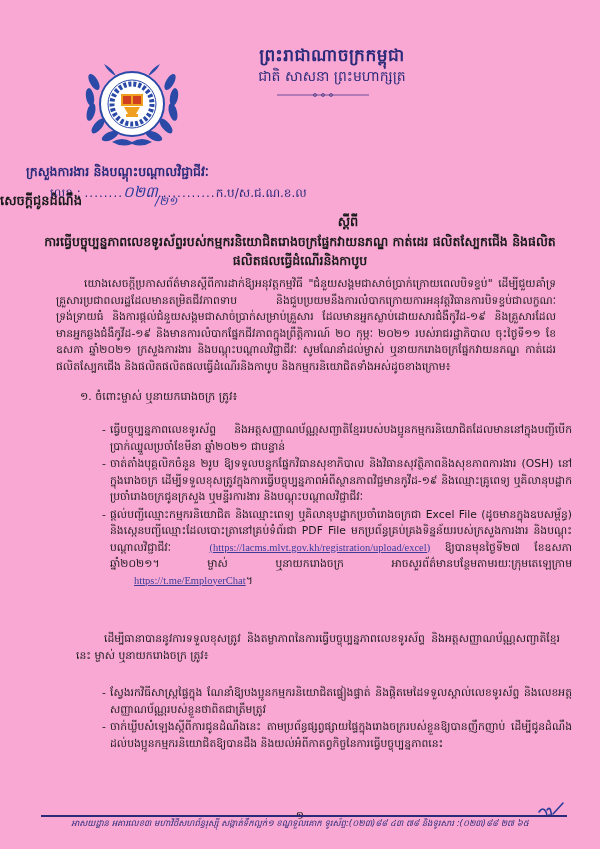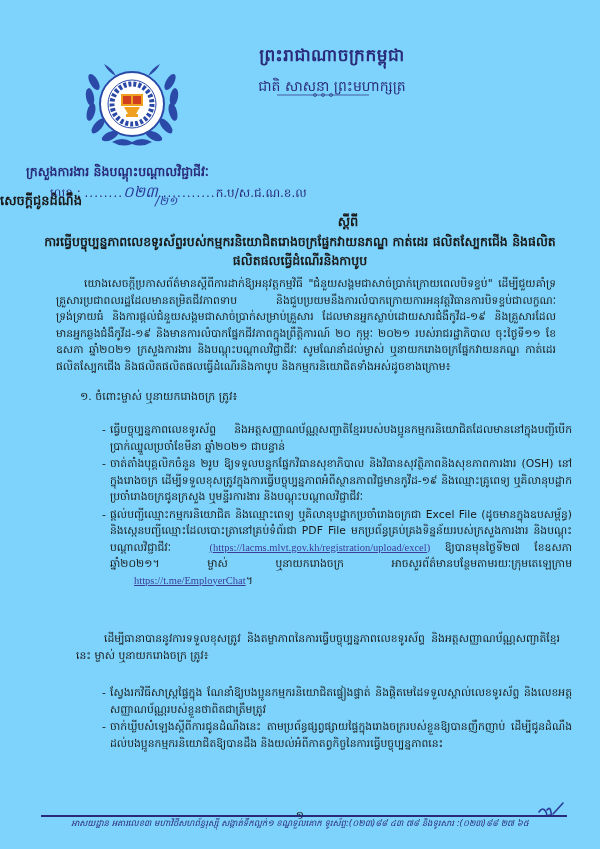--- a/index.html
+++ b/index.html
@@ -1,25 +1,25 @@
 <!DOCTYPE html>
 <html><head>
 <meta charset="utf-8">
 <style>
   html, body { margin: 0; padding: 0; background: #ffffff; }
   body {
     width: 600px; height: 849px; position: relative; overflow: hidden;
     font-family: "DejaVu Sans", sans-serif; color: #1a1a1a;
   }
-  .page { position: absolute; inset: 0; background: #7dd3fc; }
+  .page { position: absolute; inset: 0; background: #f9a8d4; }
 
   
   .kingdom { position: absolute; left: 232px; top: 44px; width: 200px; text-align: center; color: #2a2a7a; }
   .kingdom-title { font-size: 17px; font-weight: bold; letter-spacing: 0.5px; line-height: 22px; }
-  .kingdom-motto { font-size: 14px; line-height: 20px; margin-top: 10px; }
+  .kingdom-motto { font-size: 14px; line-height: 20px; margin-top: 0; }
   .ornament { position: absolute; left: 277px; top: 93px; width: 92px; height: 4px; }
   .ornament svg { display: block; }
 
   .logo { position: absolute; left: 82px; top: 52px; width: 100px; height: 100px; }
 
   .ministry { position: absolute; left: 26px; top: 164px; font-size: 12.5px; font-weight: bold; color: #2a2a7a; white-space: nowrap; }
   .refline { position: absolute; left: 50px; top: 182px; font-size: 12px; color: #2a2a7a; white-space: nowrap; }
   .refline .dots { letter-spacing: 1px; }
   .refline .hand { font-style: italic; color: #2b3b9a; font-size: 15px; }
   .ref-slash { position: absolute; left: 155px; top: 193px; font-size: 12px; font-style: italic; color: #2b3b9a; }

